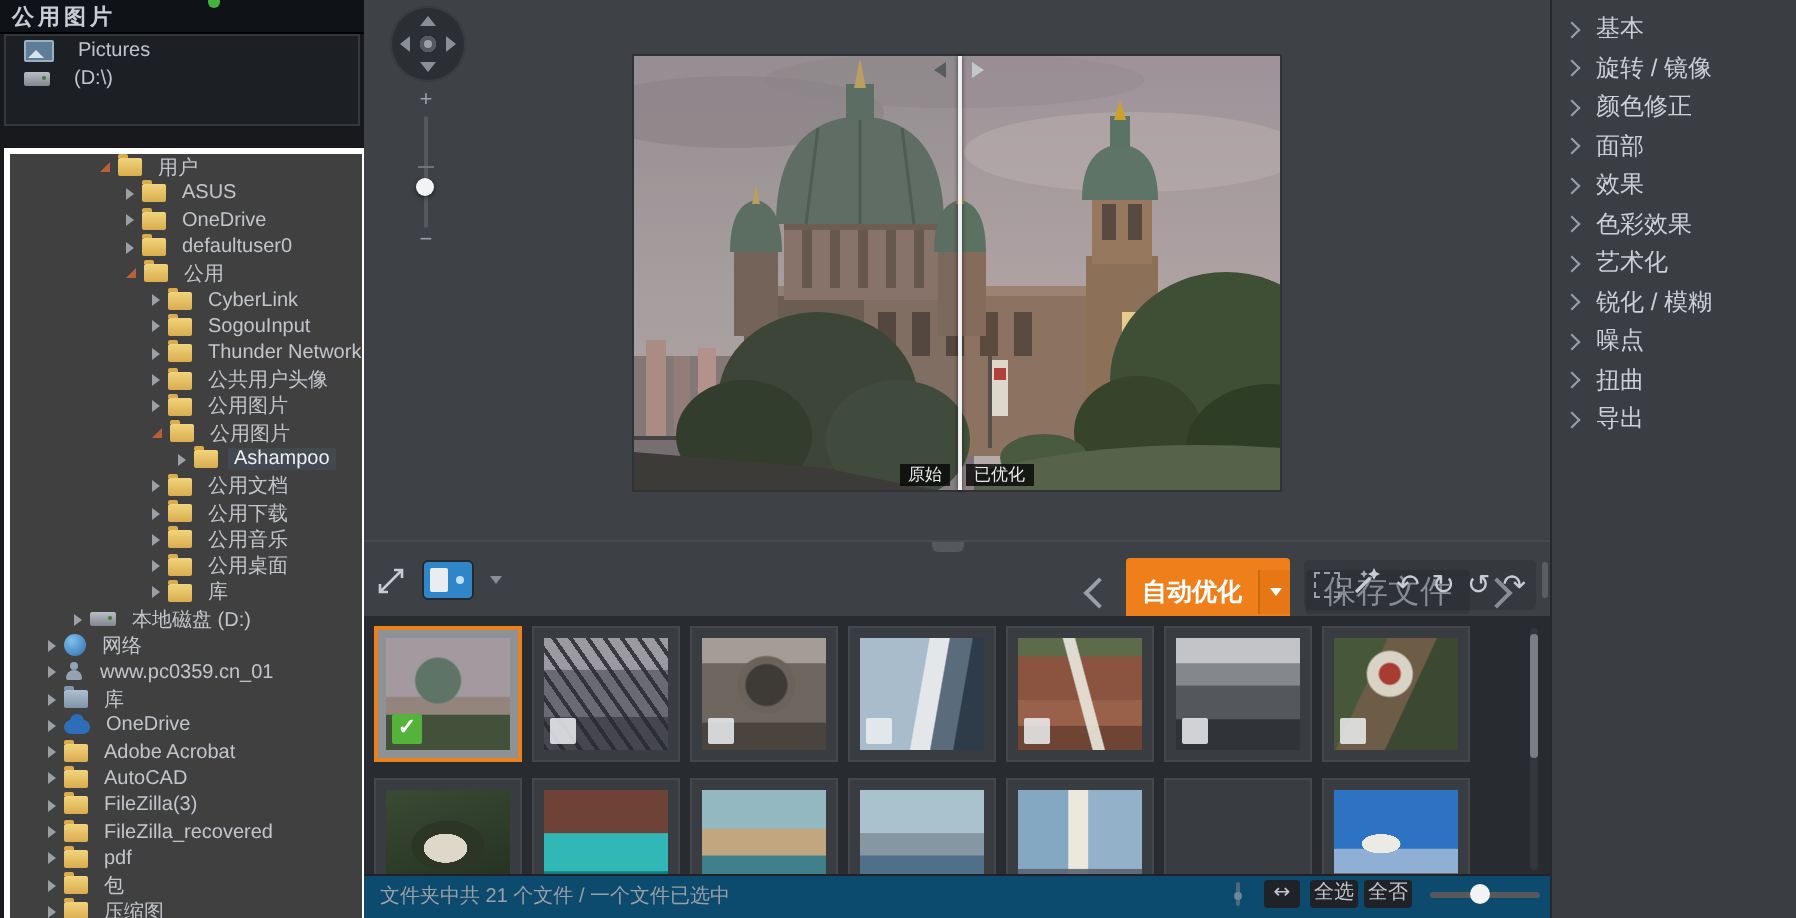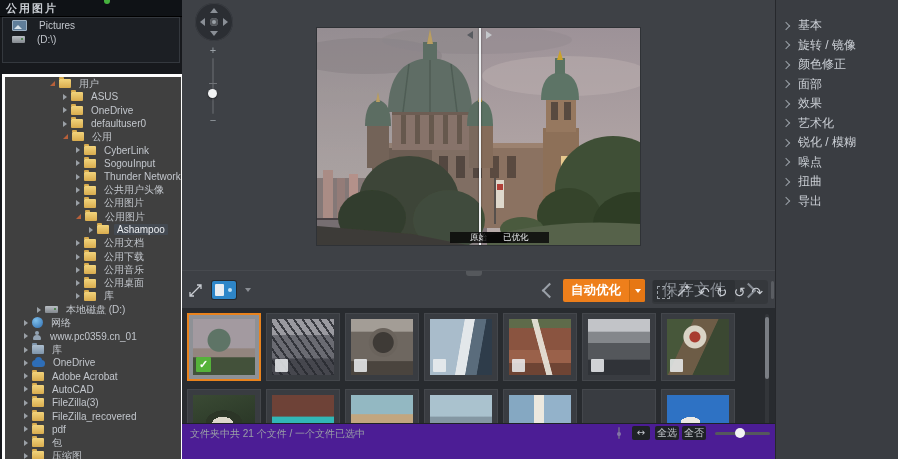--- a/index.html
+++ b/index.html
@@ -55,35 +55,35 @@
   .zoom-track{position:absolute;left:30px;top:58px;width:2px;height:56px;background:#55585d;border-radius:1px}
   .zoom-tick{position:absolute;left:27px;top:83px;width:8px;height:1px;background:#707378}
   .zoom-thumb{position:absolute;left:26px;top:89px;width:9px;height:9px;border-radius:50%;background:#f2f3f4;box-shadow:0 1px 2px rgba(0,0,0,.5)}
   .preview-image{position:absolute;left:135px;top:28px;width:323px;height:217px;box-shadow:0 0 0 1px #2f3236}
   .preview-image svg{display:block}
   .split-line{position:absolute;left:162px;top:0;width:2px;height:217px;background:#eef0f2;box-shadow:0 0 2px rgba(0,0,0,.6)}
   .split-handle{position:absolute;top:3px;width:0;height:0}
   .sh-left{left:150px;border-top:4px solid transparent;border-bottom:4px solid transparent;border-right:6px solid #585b60}
   .sh-right{left:169px;border-top:4px solid transparent;border-bottom:4px solid transparent;border-left:6px solid #c4c7cb}
   .img-label{position:absolute;top:204px;height:11px;line-height:11px;background:rgba(5,5,5,.8);
-             color:#e8eaec;font-size:8.5px;text-align:center;padding:0 20px}
+             color:#e8eaec;font-size:8.5px;text-align:center;padding:0 4px}
   .lbl-orig{left:133px}.lbl-opt{left:166px}
   
   .toolbar{position:absolute;left:0;top:270px;width:593px;height:38px;background:#3d4045;border-top:1px solid #474a4f;box-sizing:border-box}
   .tb-notch{position:absolute;left:284px;top:0;width:16px;height:5px;background:#55585c;border-radius:0 0 3px 3px}
   .tb-left{position:absolute;left:6px;top:10px;display:flex;align-items:center;gap:9px}
   .compare-btn{width:24px;height:18px;border-radius:2px;background:#2e86c8;position:relative;box-shadow:0 0 0 1px #25292e}
   .compare-btn::before{content:"";position:absolute;left:3px;top:3px;width:9px;height:12px;background:#e9edf1;border-radius:1px}
   .compare-btn::after{content:"";position:absolute;right:4px;top:7px;width:4px;height:4px;background:#bfe0f4;border-radius:50%}
   .caret-dn{width:0;height:0;border-left:3.5px solid transparent;border-right:3.5px solid transparent;border-top:4px solid #8a8e94}
   .tb-center{position:absolute;left:362px;top:8px;display:flex;align-items:center;gap:8px}
   .chev-btn{width:9px;height:9px;border-right:2px solid #9aa0a8;border-top:2px solid #9aa0a8;flex:none}
   .chev-prev{transform:rotate(-135deg)}
   .chev-next{transform:rotate(45deg)}
-  .btn-optimize{height:23px;display:flex;align-items:center;background:#ee7f1b;border-radius:2px;overflow:hidden;cursor:default}
+  .btn-optimize{height:34px;display:flex;align-items:center;background:#ee7f1b;border-radius:2px;overflow:hidden;cursor:default}
   .btn-optimize .txt{padding:0 8px;color:#fff;font-weight:bold;font-size:12.5px}
   .btn-optimize .dd{width:15px;height:22px;display:flex;align-items:center;justify-content:center;border-left:1px solid #c96a0f;background:#e67714}
   .btn-optimize .dd .caret-dn{border-top-color:#fff}
   .btn-save{height:22px;display:flex;align-items:center;background:#35383d;border-radius:2px;color:#9aa0a8;font-size:16px;padding:0 9px}
   .tb-right{position:absolute;right:7px;top:9px;display:flex;align-items:center;gap:6px;
             background:rgba(0,0,0,.12);border-radius:3px;padding:2px 5px}
   .dashed-sq{width:11px;height:11px;border:1px dashed #9aa0a6}
   .glyph-ico{font-size:14px;line-height:16px;color:#c8ccd2;font-family:"DejaVu Sans",sans-serif}
   .tb-grip{position:absolute;right:1px;top:10px;width:3px;height:18px;background:#5a5d62;border-radius:2px}
   
@@ -113,35 +113,35 @@
     radial-gradient(ellipse 26px 18px at 50% 50%,#2c3627 0 70%,transparent 71%),
     linear-gradient(160deg,#3a4a34,#222e20)}
   .ph-lagoon{background:linear-gradient(180deg,#6e4237 0 38%,#31b7b6 39% 72%,#117d86 73%)}
   .ph-harbor{background:linear-gradient(180deg,#93b8c2 0 34%,#c2a67f 35% 58%,#3f808a 59%)}
   .ph-coast{background:linear-gradient(180deg,#aac2ce 0 38%,#8497a3 39% 58%,#50708a 59% 80%,#3a5870 81%)}
   .ph-lighthouse{background:linear-gradient(180deg,transparent 0 70%,rgba(90,98,115,.9) 71%),
     linear-gradient(90deg,#85a8c2 0 40%,#ece8de 41% 56%,#93b2ca 57%)}
   .ph-sky{background:radial-gradient(ellipse 16px 8px at 38% 48%,#eceae4 0 60%,transparent 61%),
     linear-gradient(180deg,#2e72c4 0 52%,#8fb0d4 53% 74%,#443c2c 75%)}
   
-  .statusbar{position:absolute;left:0;bottom:0;width:593px;height:36px;background:#4c1d95;border-top:1px solid #1f2226;box-sizing:border-box}
+  .statusbar{position:absolute;left:0;bottom:0;width:593px;height:22px;background:#0c4a6e;border-top:1px solid #1f2226;box-sizing:border-box}
   .status-text{position:absolute;left:8px;top:3px;font-size:10px;color:#9aa0a6;white-space:nowrap}
   .mini-vslider{position:absolute;left:433px;top:3px;width:8px;height:12px;opacity:.6}
   .mini-vslider::before{content:"";position:absolute;left:3px;top:0;width:2px;height:12px;background:#7a7e84;border-radius:1px}
   .mini-vslider::after{content:"";position:absolute;left:2px;top:5px;width:4px;height:4px;border-radius:50%;background:#aab0b6}
   .sb-btn{position:absolute;top:2px;height:14px;background:#1f2226;border-radius:2px;color:#c2c6cc;
           font-size:10px;line-height:14px;text-align:center}
   .sb-harrow{left:450px;width:18px;font-family:"DejaVu Sans",sans-serif}
   .sb-all{left:473px;width:24px}
   .sb-none{left:500px;width:24px}
   .sb-track{position:absolute;left:533px;top:8px;width:55px;height:3px;background:#55585d;border-radius:2px}
   .sb-thumb{position:absolute;left:553px;top:4px;width:10px;height:10px;border-radius:50%;background:#f2f3f4}
   
   .right-panel{position:absolute;left:775px;top:0;width:123px;height:459px;background:#3a3d42;border-left:1px solid #26282c;box-sizing:border-box}
-  .menu-list{padding-top:16px}
+  .menu-list{padding-top:5px}
   .menu-item{height:19.5px;display:flex;align-items:center;padding-left:7px;gap:9px;font-size:12px;color:#ccd0d6}
   .menu-chev{width:5px;height:5px;border-right:1.5px solid #9aa0a8;border-top:1.5px solid #9aa0a8;transform:rotate(45deg);flex:none}
 </style>
 </head>
 <body>
 
 <div class="left-panel">
   <div class="lp-header">公用图片</div>
   <div class="green-dot"></div>
   <div class="loc-box">
@@ -546,20 +546,24 @@
       <div class="menu-item">
         <span class="menu-chev"></span>
         <span>面部</span>
       </div>
       <div class="menu-item">
         <span class="menu-chev"></span>
         <span>效果</span>
       </div>
       <div class="menu-item">
         <span class="menu-chev"></span>
+        <span>色彩效果</span>
+      </div>
+      <div class="menu-item">
+        <span class="menu-chev"></span>
         <span>艺术化</span>
       </div>
       <div class="menu-item">
         <span class="menu-chev"></span>
         <span>锐化 / 模糊</span>
       </div>
       <div class="menu-item">
         <span class="menu-chev"></span>
         <span>噪点</span>
       </div>

